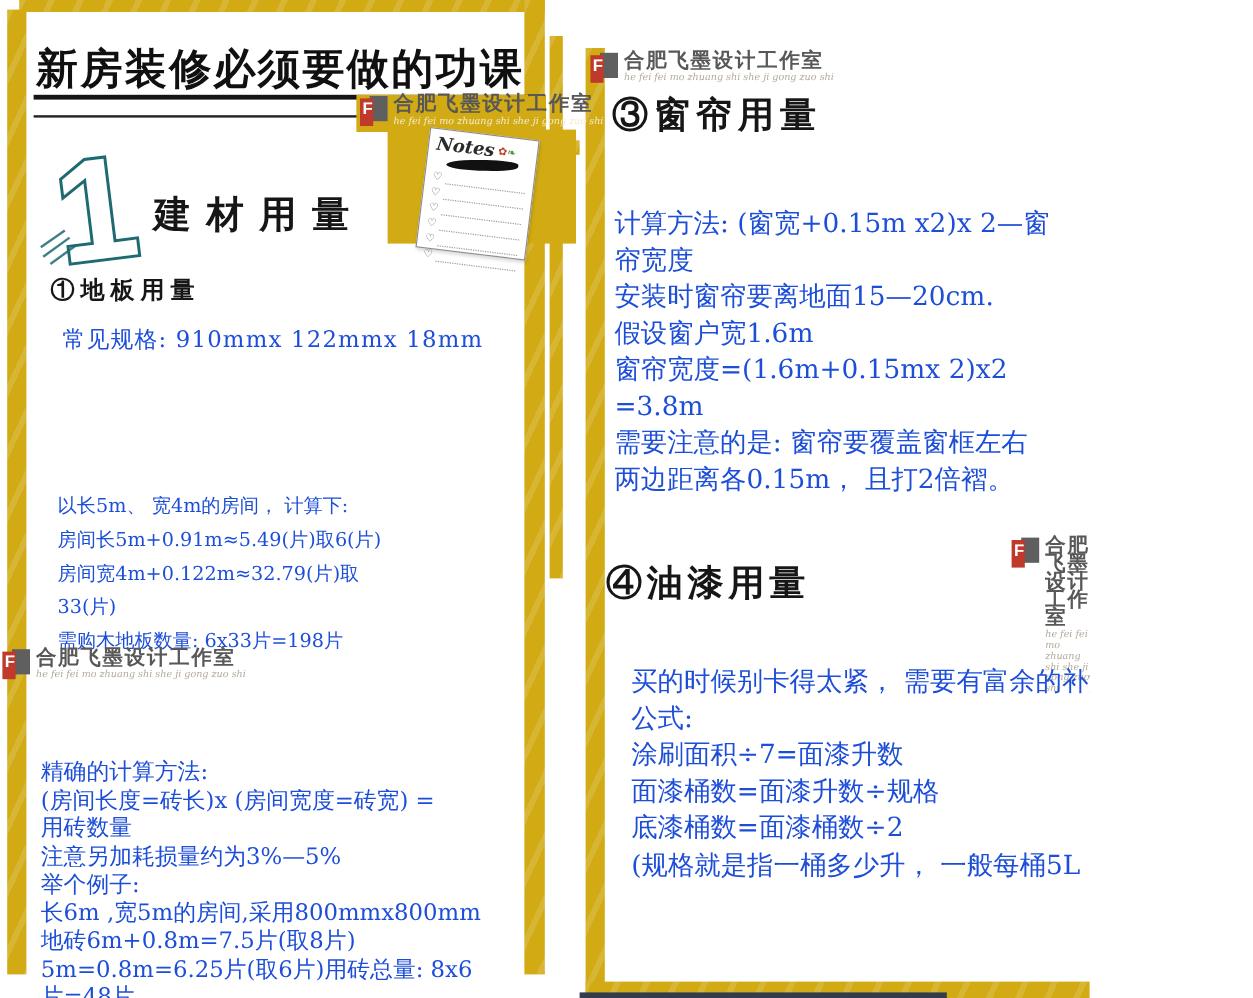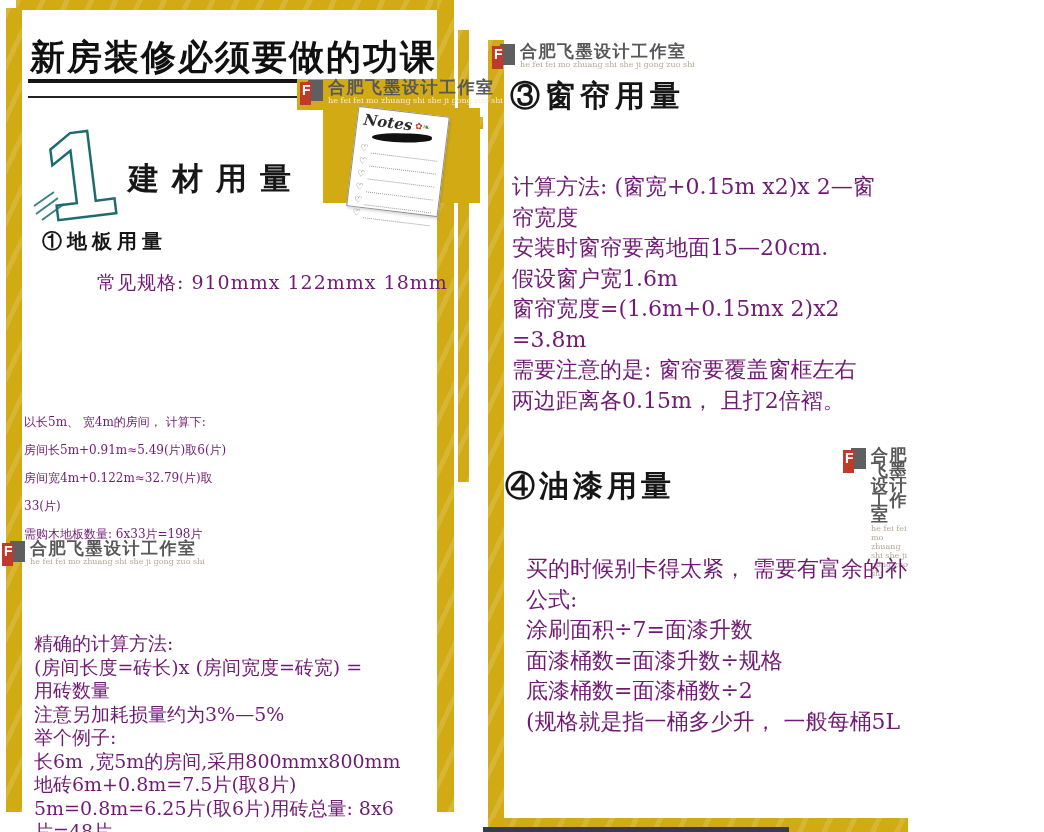--- a/index.html
+++ b/index.html
@@ -16,21 +16,21 @@
   .rule1{position:absolute;left:28px;top:79px;width:420px;height:4px;background:#151515;}
   .rule2{position:absolute;left:28px;top:96px;width:272px;height:2px;background:#222;}
   
   .wm{position:absolute;display:flex;align-items:flex-start;gap:5px;}
   .wm .logo{position:relative;width:23px;height:25px;flex:none;}
   .wm .logo .lg-gray{position:absolute;left:8px;top:0;width:15px;height:21px;background:#5f5f5f;}
   .wm .logo .lg-red{position:absolute;left:0;top:2px;width:11px;height:23px;background:#c03a2b;}
   .wm .logo .lg-f{position:absolute;left:2px;top:3px;color:#fff;
      font:700 14px/1 "Liberation Sans",sans-serif;}
   .wm .cn{font-weight:700;font-size:17px;letter-spacing:1.5px;color:#585858;line-height:15px;}
-  .wm .py{font-size:8px;color:#b3ab99;line-height:9px;margin-top:1px;
+  .wm .py{font-style:italic;font-size:8px;color:#b3ab99;line-height:9px;margin-top:1px;
      font-family:"DejaVu Serif",serif;}
   .wm.on-yellow .py{color:#f3ecd2;}
   .band{position:absolute;background:#d2aa14;}
   
   .sticker{position:absolute;left:352px;top:111px;width:92px;height:101px;background:#fff;
      border:1px solid #8f8f8f;transform:rotate(7deg);box-shadow:1px 2px 3px rgba(0,0,0,.15);
      padding:3px 6px;box-sizing:border-box;}
   .sticker .hdr{display:flex;align-items:center;gap:3px;}
   .sticker .nt{font-style:italic;font-size:15px;font-weight:700;color:#2b2b2b;
      font-family:"DejaVu Serif",serif;}
@@ -43,24 +43,24 @@
   .srow .dots{flex:1;border-bottom:1px dotted #9a9a9a;height:9px;}
   
   .numeral{position:absolute;left:20px;top:108px;}
   .chapter-title{position:absolute;left:128px;top:158px;font-size:31px;font-weight:700;
      letter-spacing:13px;color:#161616;}
   .h-sec{position:absolute;font-weight:700;color:#161616;text-align:center;}
   .h1a{left:26px;top:228px;font-size:20px;letter-spacing:5px;margin-left:16px;}
   .h2a{left:30px;top:570px;font-size:25px;letter-spacing:4px;}
   .h3a{left:510px;top:76px;font-size:30px;letter-spacing:5px;}
   .h4a{left:505px;top:466px;font-size:30px;letter-spacing:4px;}
-  .para{position:absolute;white-space:pre-line;color:#701a75;}
-  .spec{left:52px;top:270px;font-size:19px;letter-spacing:1px;margin-left:45px;}
+  .para{position:absolute;white-space:pre-line;color:#1d4ed8;}
+  .spec{left:52px;top:270px;font-size:19px;letter-spacing:1px;}
   .p-method{left:36px;top:316px;font-size:20px;line-height:29px;width:410px;}
-  .p-example{left:24px;top:408px;font-size:12px;line-height:28px;width:420px;}
+  .p-example{left:48px;top:408px;font-size:16px;line-height:28px;width:420px;}
   .p-tile{left:34px;top:632px;font-size:19px;line-height:23.5px;width:436px;}
   .p-curtain{left:512px;top:172px;font-size:22px;line-height:30.5px;width:480px;}
   .p-paint{left:526px;top:554px;font-size:22px;line-height:30.5px;width:512px;}
   .dark-sliver{position:absolute;left:483px;top:827px;width:306px;height:5px;background:#333c4e;}
 </style>
 </head>
 <body>
 
 <div class="stage">
 

